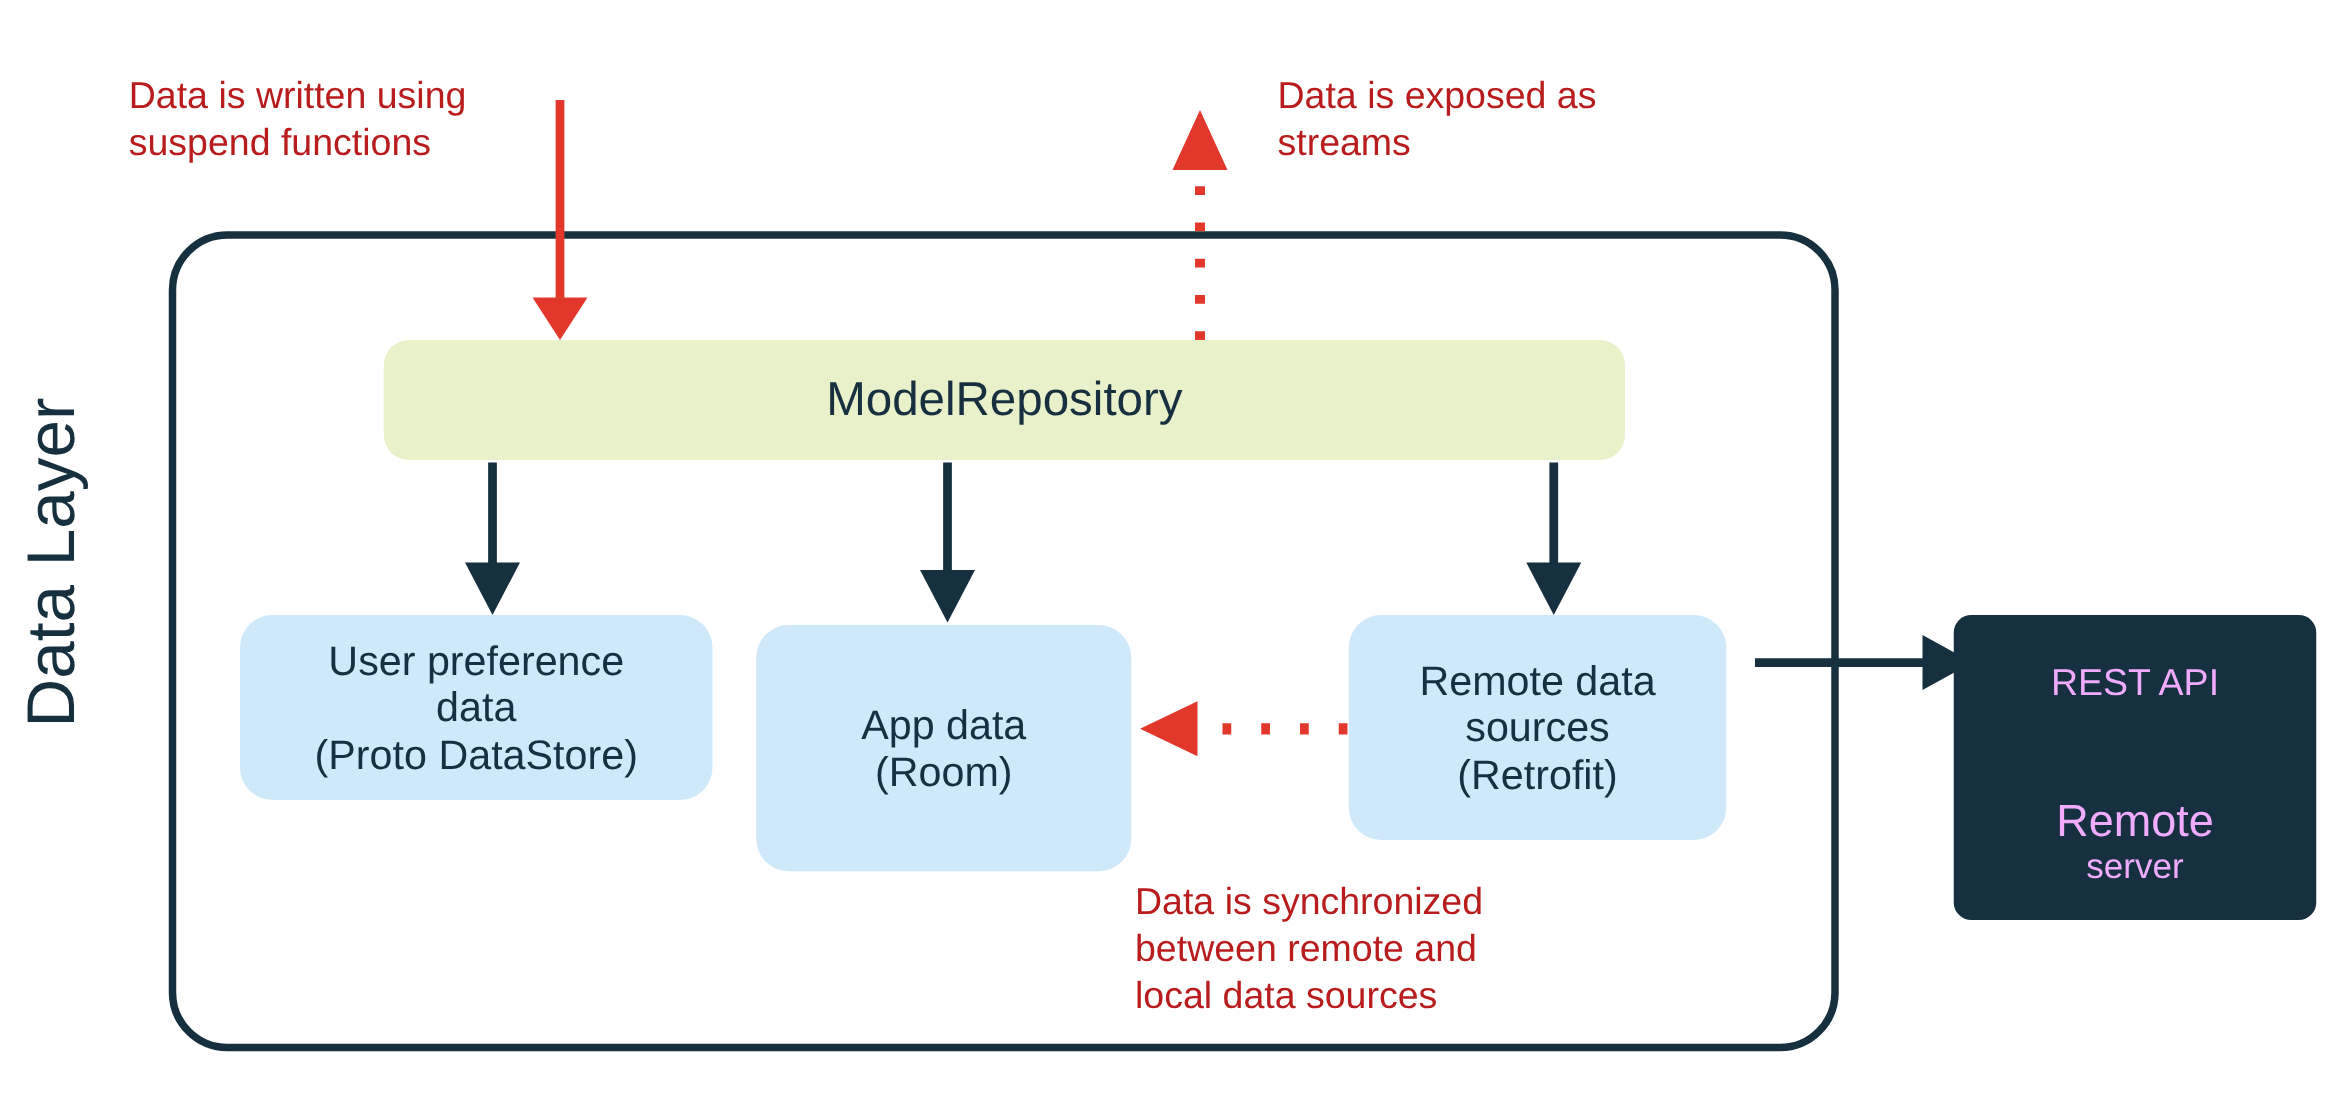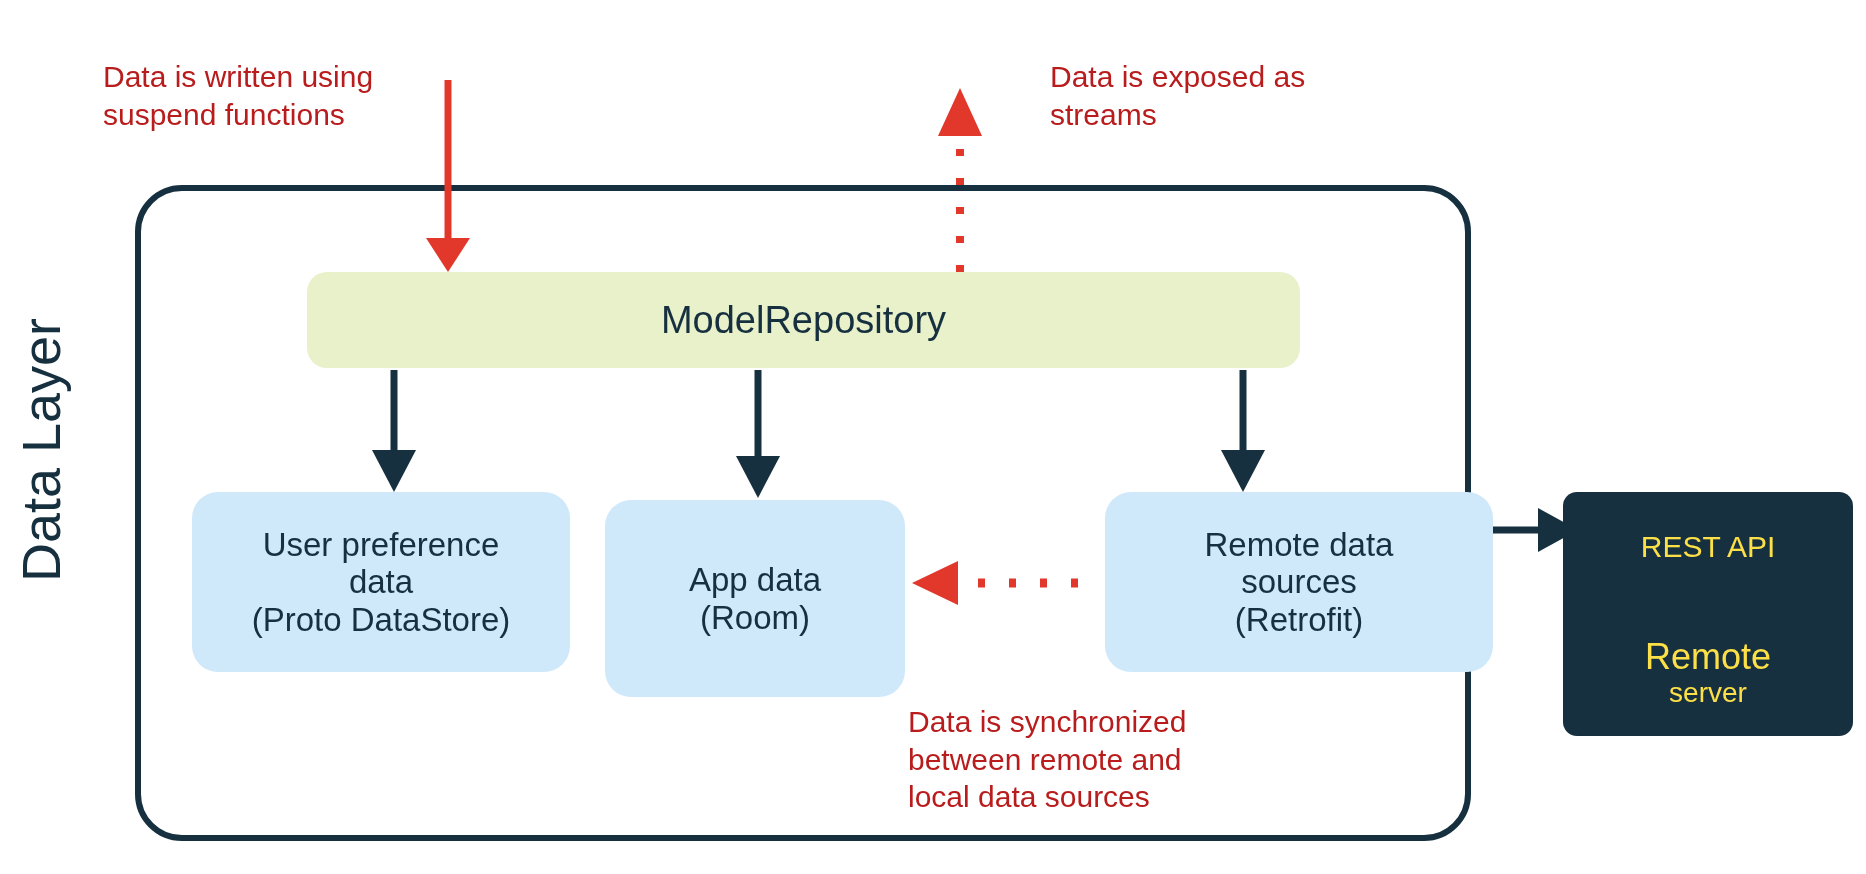--- a/index.html
+++ b/index.html
@@ -67,32 +67,32 @@
     color: #16303f;
   }
 
   .blue-box {
     background: #cfe9fb;
     border-radius: 26px;
     color: #16303f;
     font-size: 33px;
     line-height: 1.14;
   }
-  #box-datastore { left: 192px;  top: 492px; width: 378px; height: 180px; }
+  #box-datastore { left: 192px;  top: 492px; width: 378px; height: 148px; }
   #box-room      { left: 605px;  top: 500px; width: 300px; height: 197px; }
-  #box-retrofit  { left: 1079px; top: 492px; width: 388px; height: 180px; margin-left: 26px; }
+  #box-retrofit  { left: 1079px; top: 492px; width: 302px; height: 180px; }
 
   #rest-api-box {
     left: 1563px;
     top: 492px;
     width: 290px;
     height: 244px;
     background: #16303f;
     border-radius: 14px;
-    color: #fde047;
+    color: #f0abfc;
     justify-content: flex-start;
     padding-top: 38px;
   }
   #rest-api-title {
     font-size: 30px;
     line-height: 1.1;
   }
   #rest-api-sub {
     font-size: 36px;
     line-height: 1.12;
@@ -101,21 +101,21 @@
 
   
   .note {
     position: absolute;
     color: #b91c1c;
     font-size: 30px;
     line-height: 1.25;
     white-space: pre-line;
   }
   #note-write   { left: 103px;  top: 58px;  width: 330px; }
-  #note-streams { left: 1022px; top: 58px;  width: 330px; margin-left: 28px; }
+  #note-streams { left: 1022px; top: 58px;  width: 330px; }
   #note-sync    { left: 908px;  top: 703px; width: 330px; }
 </style>
 </head>
 <body>
 
 <div id="stage">
 
   <div id="data-layer-label">Data Layer</div>
 
   <svg class="layer" viewBox="0 0 1866 874">

